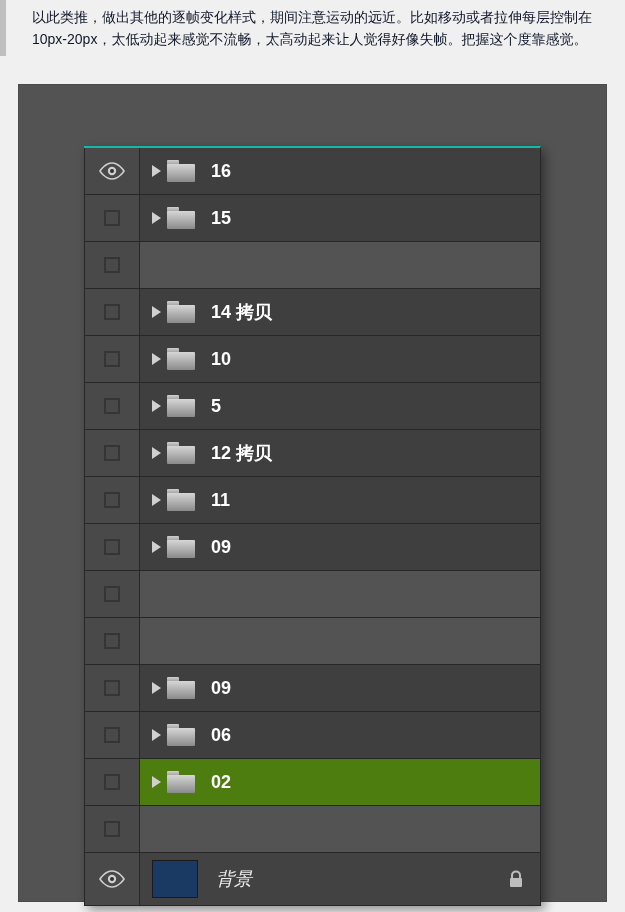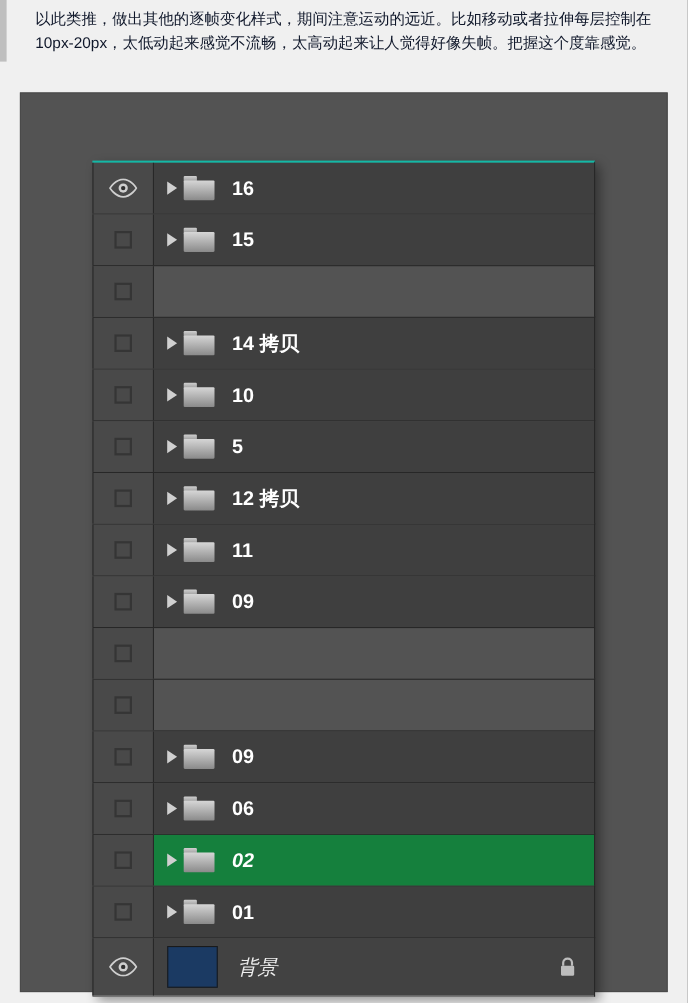--- a/index.html
+++ b/index.html
@@ -50,21 +50,21 @@
   justify-content: center;
 }
 .content-cell {
   flex: 1 1 auto;
   background: #3f3f3f;
   display: flex;
   align-items: center;
   padding: 0 12px;
   position: relative;
 }
-.content-cell.selected { background: #15803d; font-style: italic; }
+.content-cell.selected { background: #4d7c0f; }
 .content-cell.bg-row { background: #424242; }
 .eye-icon svg { width: 26px; height: 18px; display: block; }
 .empty-square {
   width: 16px;
   height: 16px;
   border: 2px solid #353535;
   box-sizing: border-box;
 }
 .tri {
   width: 0; height: 0;
@@ -290,28 +290,20 @@
             <span class="tab"></span>
             <span class="body"></span>
           </span>
           <span class="layer-name">02</span>
         </div>
       </div>
       <div class="layer-row">
         <div class="vis-cell">
           <span class="empty-square"></span>
         </div>
-        <div class="content-cell">
-          <span class="tri"></span>
-          <span class="folder-icon">
-            <span class="tab"></span>
-            <span class="body"></span>
-          </span>
-          <span class="layer-name">01</span>
-        </div>
       </div>
       <div class="layer-row bg-row-height">
         <div class="vis-cell">
           <span class="eye-icon">
             <svg viewBox="0 0 26 18">
               <path d="M13 1C6 1 1 9 1 9s5 8 12 8 12-8 12-8S20 1 13 1z" fill="none" stroke="#cfcfcf" stroke-width="1.6"></path>
               <circle cx="13" cy="9" r="4.2" fill="#cfcfcf"></circle>
               <circle cx="13" cy="9" r="2" fill="#2f2f2f"></circle>
             </svg>
           </span>

